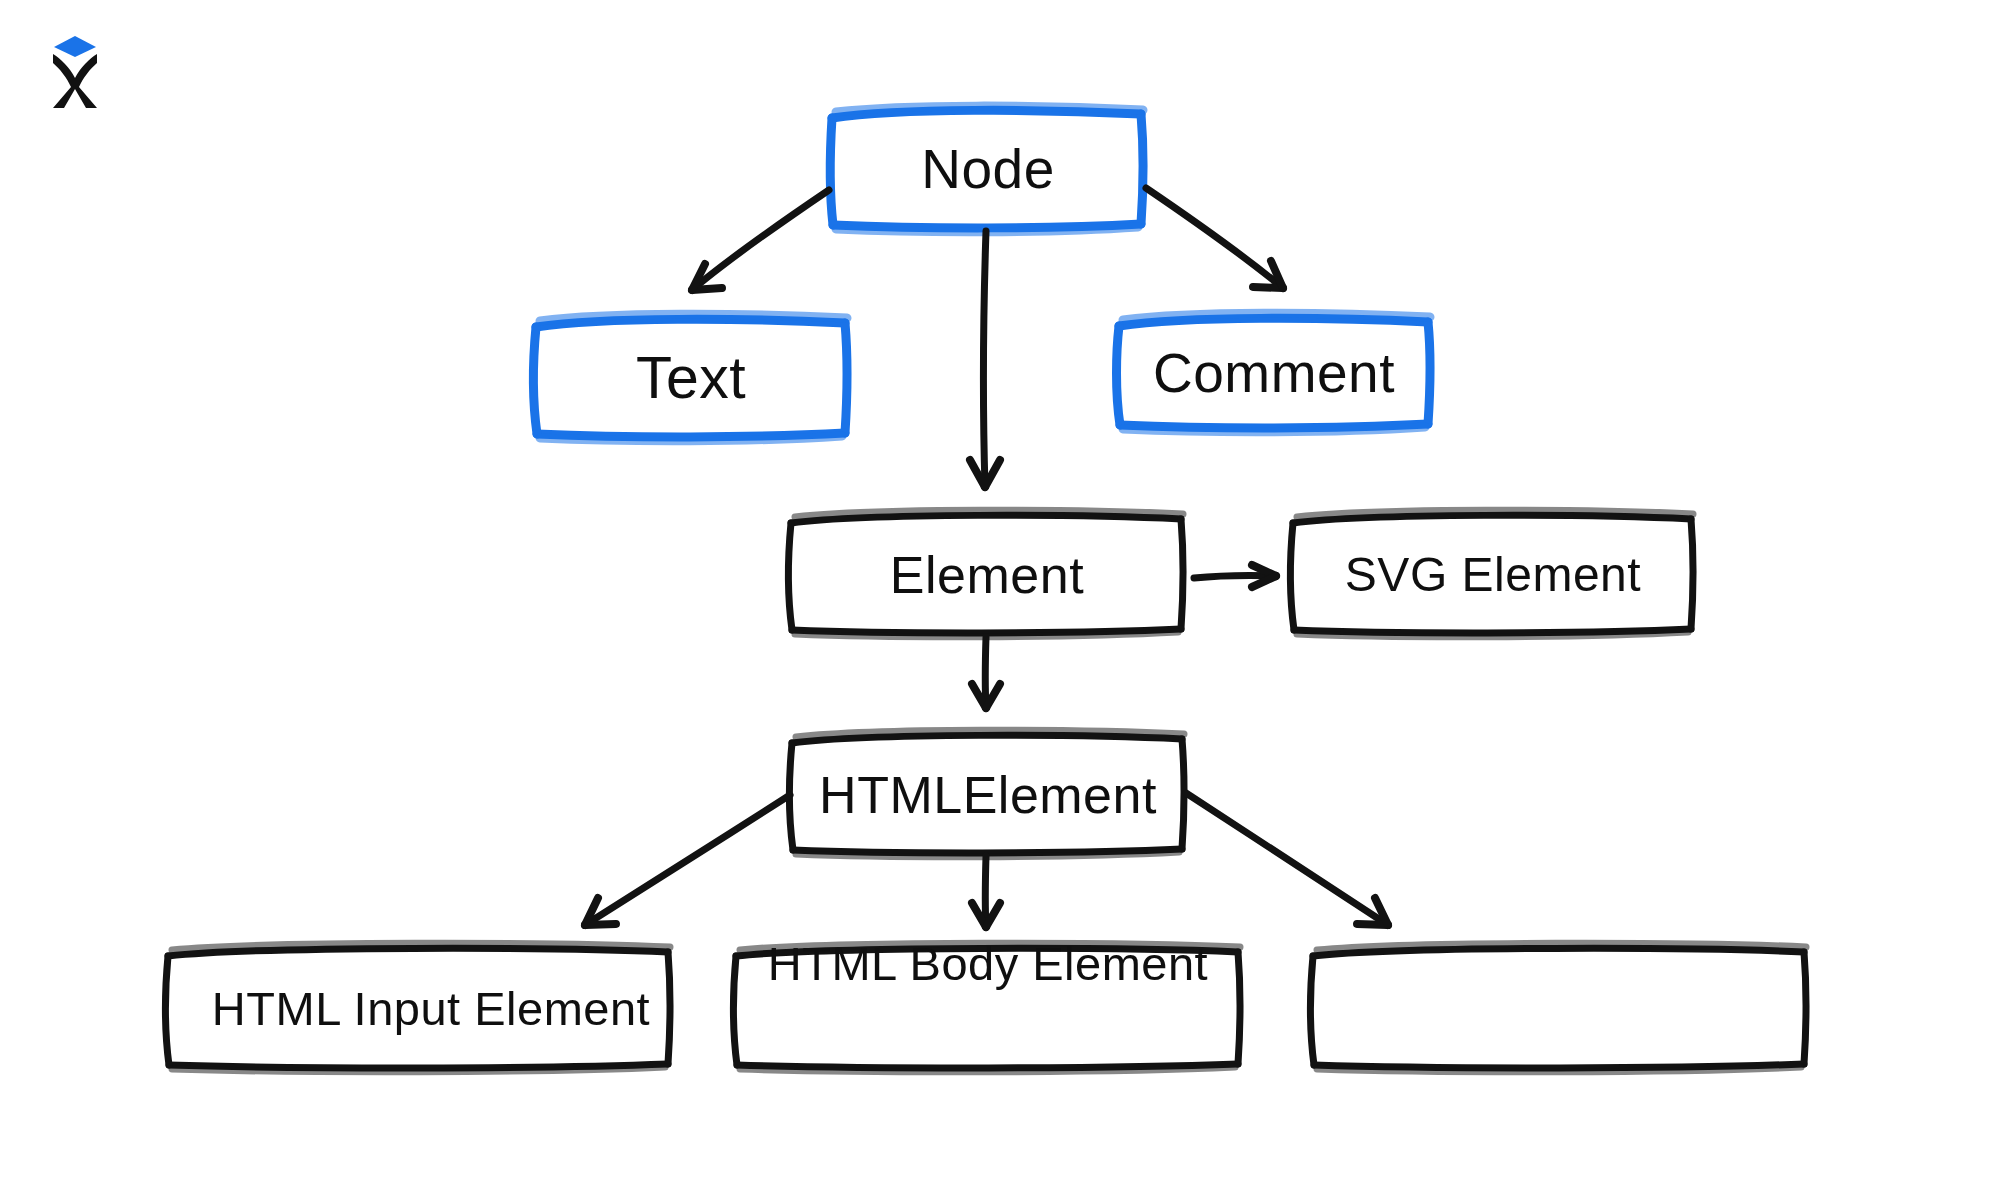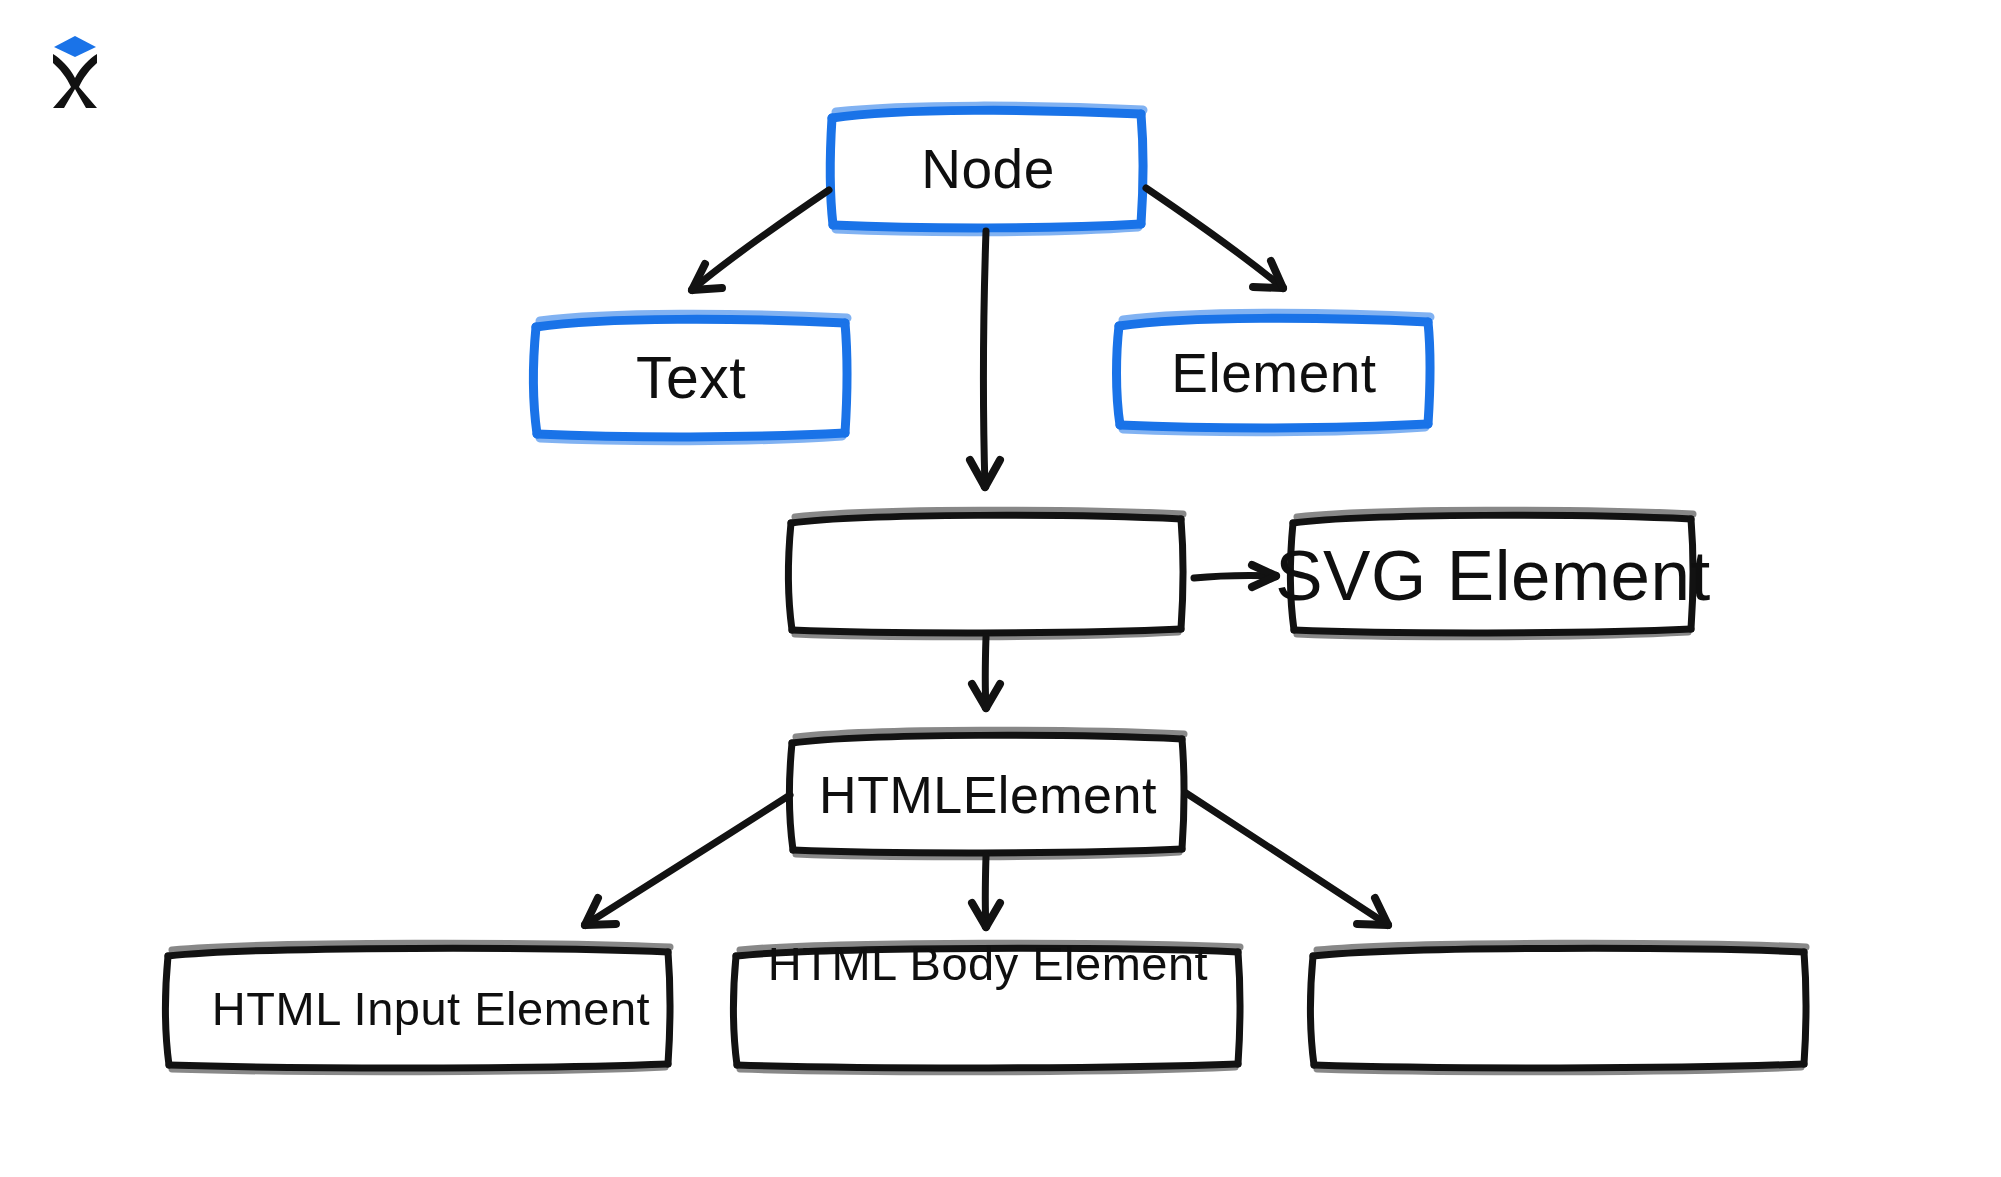--- a/index.html
+++ b/index.html
@@ -197,24 +197,25 @@
       <path class="arw" d="M1186 793 C 1255 838, 1335 890, 1388 925"></path>
       <path class="arwhead" d="M1388 925 L 1357 924"></path>
       <path class="arwhead" d="M1388 925 L 1375 898"></path>
     </g>
   </svg>
 
   <div class="box-label" style="left:832px; top:112px; width:312px; height:114px; font-size:55px;">Node</div>
 
   <div class="box-label" style="left:536px; top:321px; width:310px; height:114px; font-size:59px;">Text</div>
 
-  <div class="box-label" style="left:1119px; top:319px; width:310px; height:108px; font-size:55px;">Element</div>
-
-
-  <div class="box-label" style="left:1293px; top:518px; width:400px; height:114px; font-size:71px;">SVG Element</div>
+  <div class="box-label" style="left:1119px; top:319px; width:310px; height:108px; font-size:55px;">Comment</div>
+
+  <div class="box-label" style="left:791px; top:518px; width:392px; height:114px; font-size:52px;">Element</div>
+
+  <div class="box-label" style="left:1293px; top:518px; width:400px; height:114px; font-size:48px;">SVG Element</div>
 
   <div class="box-label" style="left:792px; top:738px; width:392px; height:114px; font-size:52px;">HTMLElement</div>
 
   <div class="box-label" style="left:180px; top:950px; width:502px; height:116px; font-size:47px;">HTML Input Element</div>
 
   <div class="box-label" style="left:736px; top:905px; width:504px; height:116px; font-size:47px;">HTML Body Element</div>
 
 
 </div>
 

